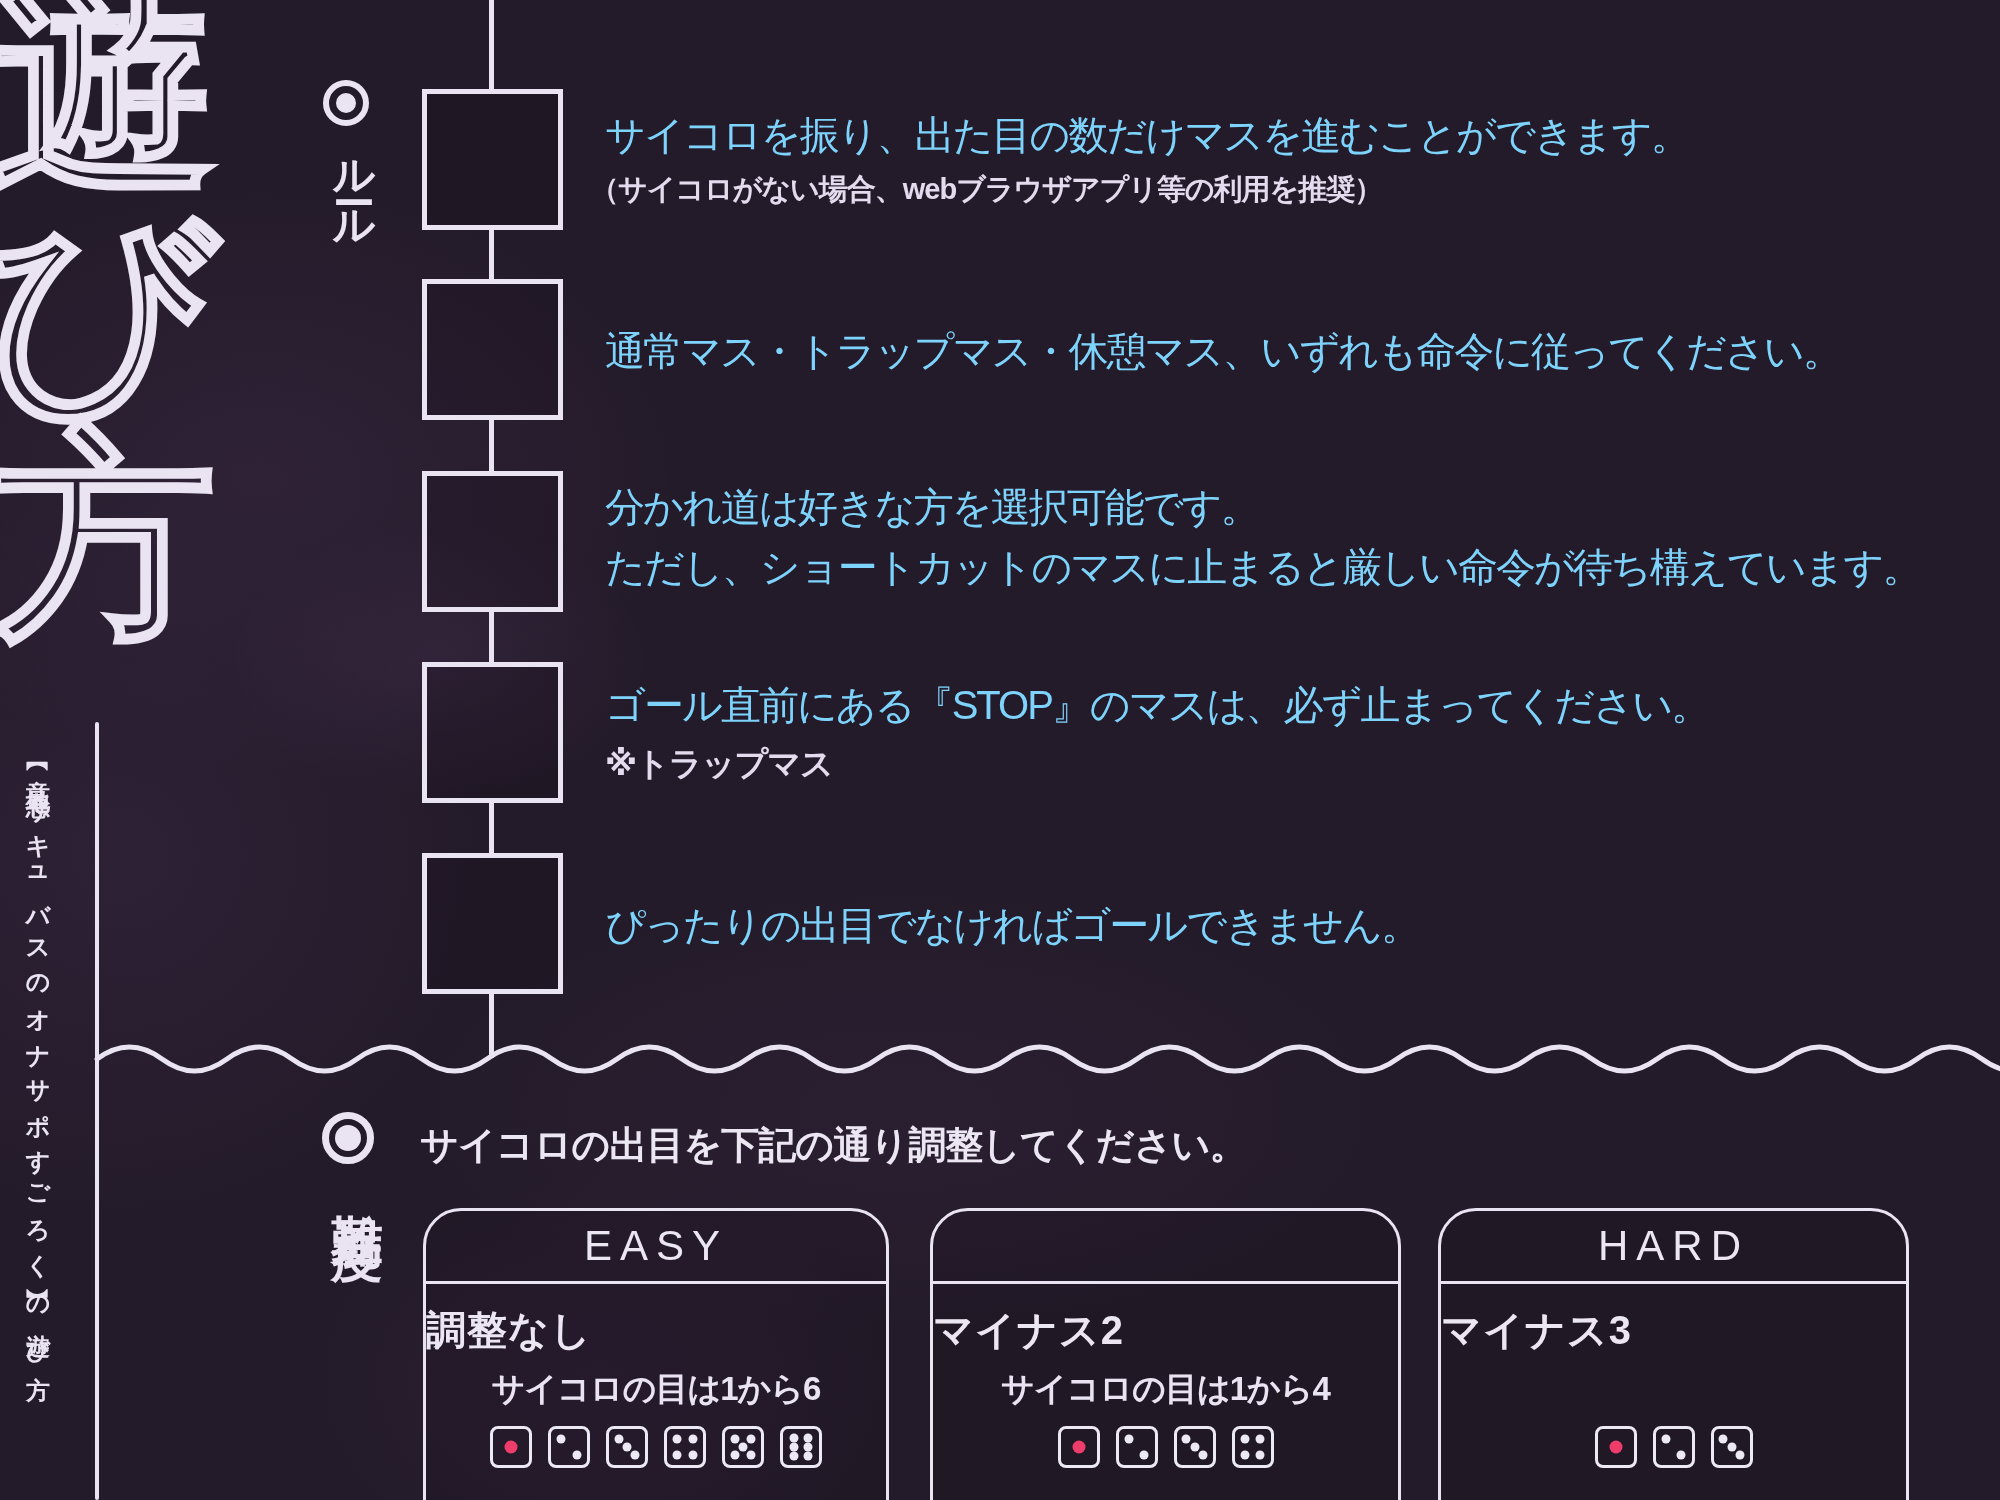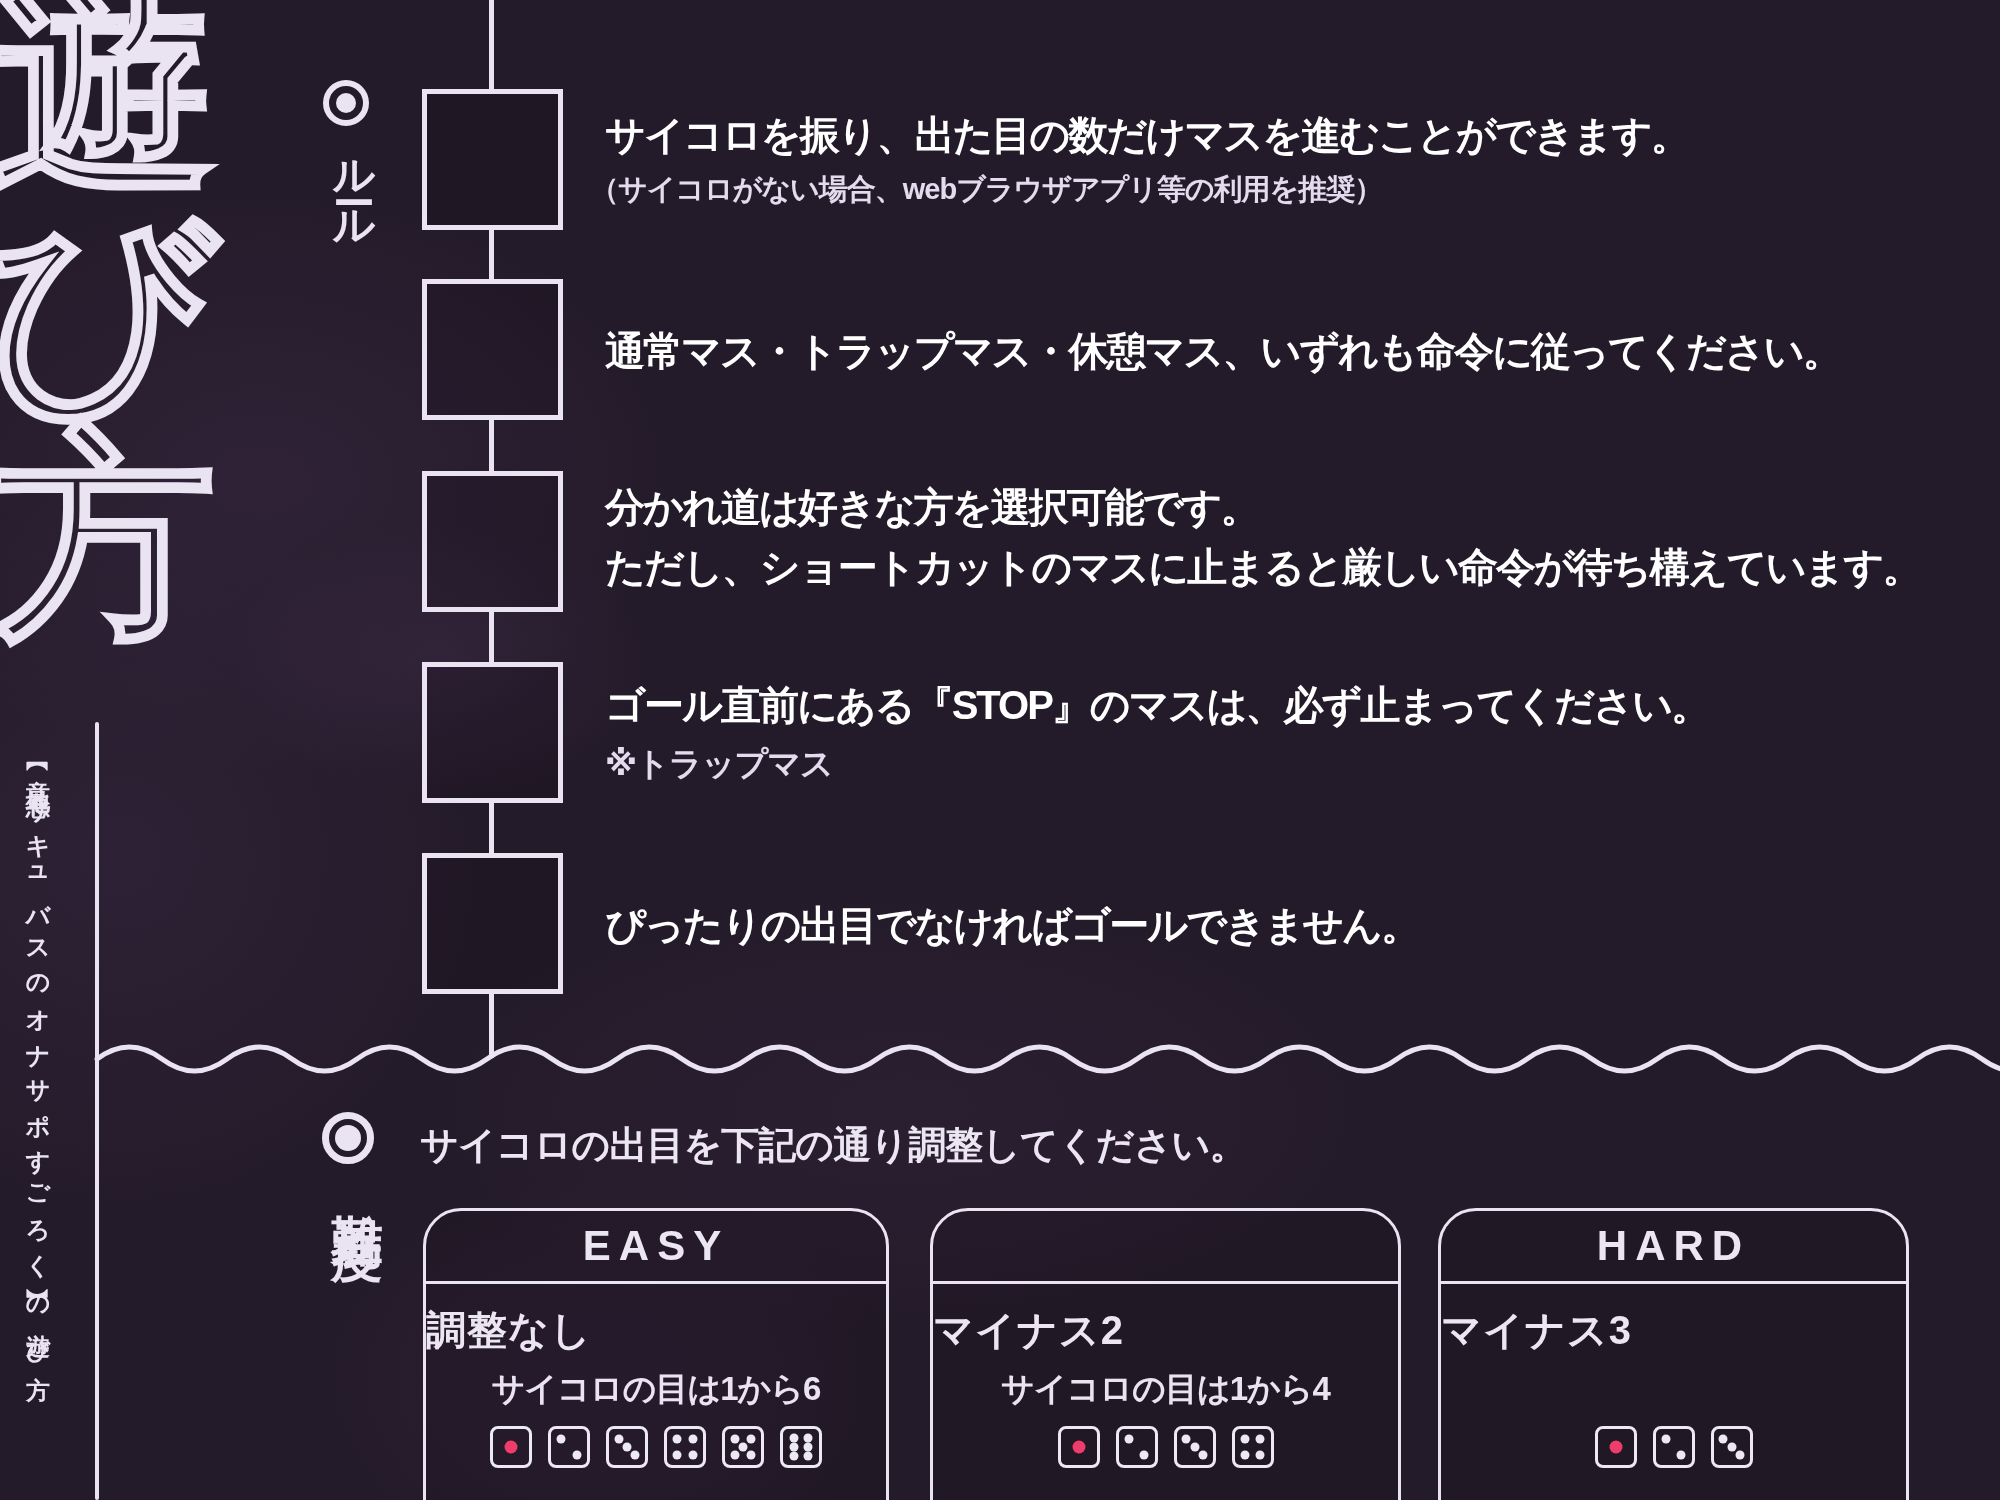--- a/index.html
+++ b/index.html
@@ -38,42 +38,42 @@
   #rules-heading{left:326px;top:132px;font-size:42px;letter-spacing:1px;}
   #difficulty-heading{left:322px;top:1172px;font-size:52px;letter-spacing:7px;}
   
   .board-square{
     left:422px;width:131px;height:131px;border:5px solid #e9e3f2;
     background:rgba(8,4,12,0.12);
   }
   .board-connector{left:489px;width:5px;background:#e9e3f2;}
   
   .rule-line{
-    left:605px;font-size:40px;font-weight:700;letter-spacing:-2px;
-    color:#ffffff;white-space:nowrap;line-height:1.15;
+    left:605px;font-size:40px;font-weight:400;letter-spacing:-2px;
+    color:#7dd3fc;white-space:nowrap;line-height:1.15;
   }
   .rule-note{
     left:605px;font-size:29px;font-weight:700;letter-spacing:-1px;
     color:#e3dcee;white-space:nowrap;
   }
   
   #wave-svg{position:absolute;left:0;top:0;pointer-events:none;}
   #wave-svg path{fill:none;stroke:#e9e3f2;stroke-width:5;stroke-linecap:round;}
   
   #difficulty-instruction{
     left:420px;top:1120px;font-size:38px;font-weight:700;letter-spacing:-1px;
     color:#ece6f3;white-space:nowrap;
   }
   .diff-card{
     top:1208px;height:300px;border:3.5px solid #e9e3f2;
     border-radius:38px 38px 0 0;background:rgba(8,4,12,0.10);
   }
   .diff-card .card-header{
     position:absolute;left:0;right:0;top:0;height:50px;line-height:70px;
-    text-align:center;font-size:42px;font-weight:700;letter-spacing:8px;
+    text-align:center;font-size:42px;font-weight:400;letter-spacing:8px;
     color:#ece6f3;
   }
   .diff-card .card-divider{
     position:absolute;left:0;right:0;top:70px;height:0;
     border-top:3.5px solid #e9e3f2;
   }
   .diff-card .card-adjustment{
     position:absolute;left:0;right:0;top:92px;text-align:left;
     font-size:40px;font-weight:700;letter-spacing:1px;color:#ece6f3;
   }

